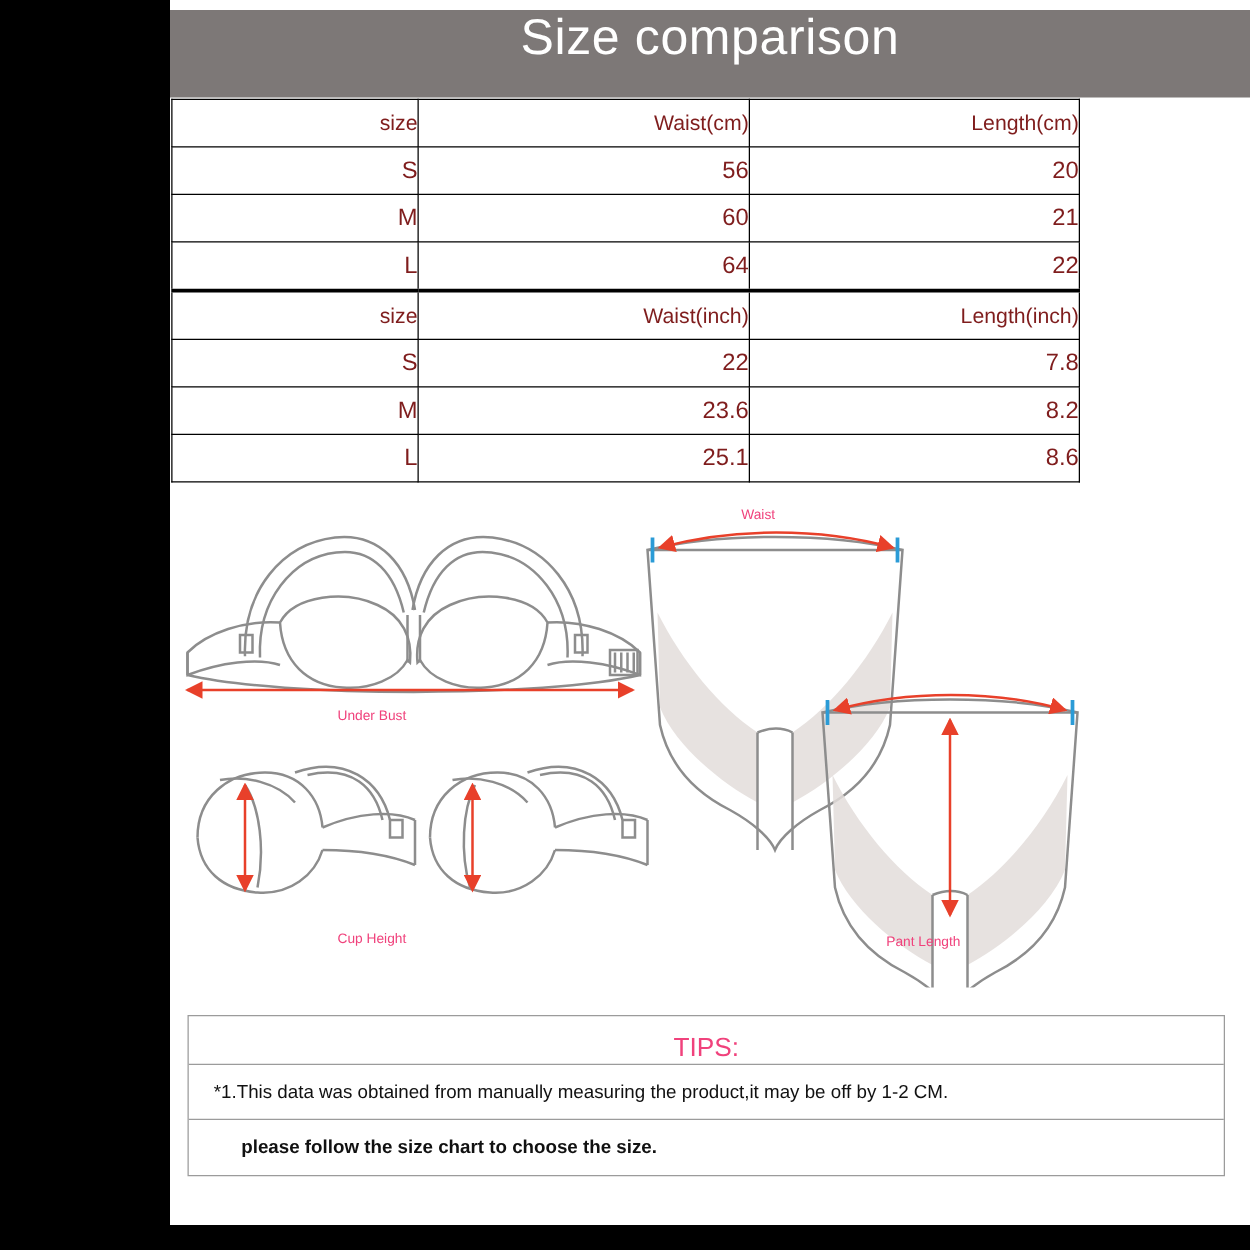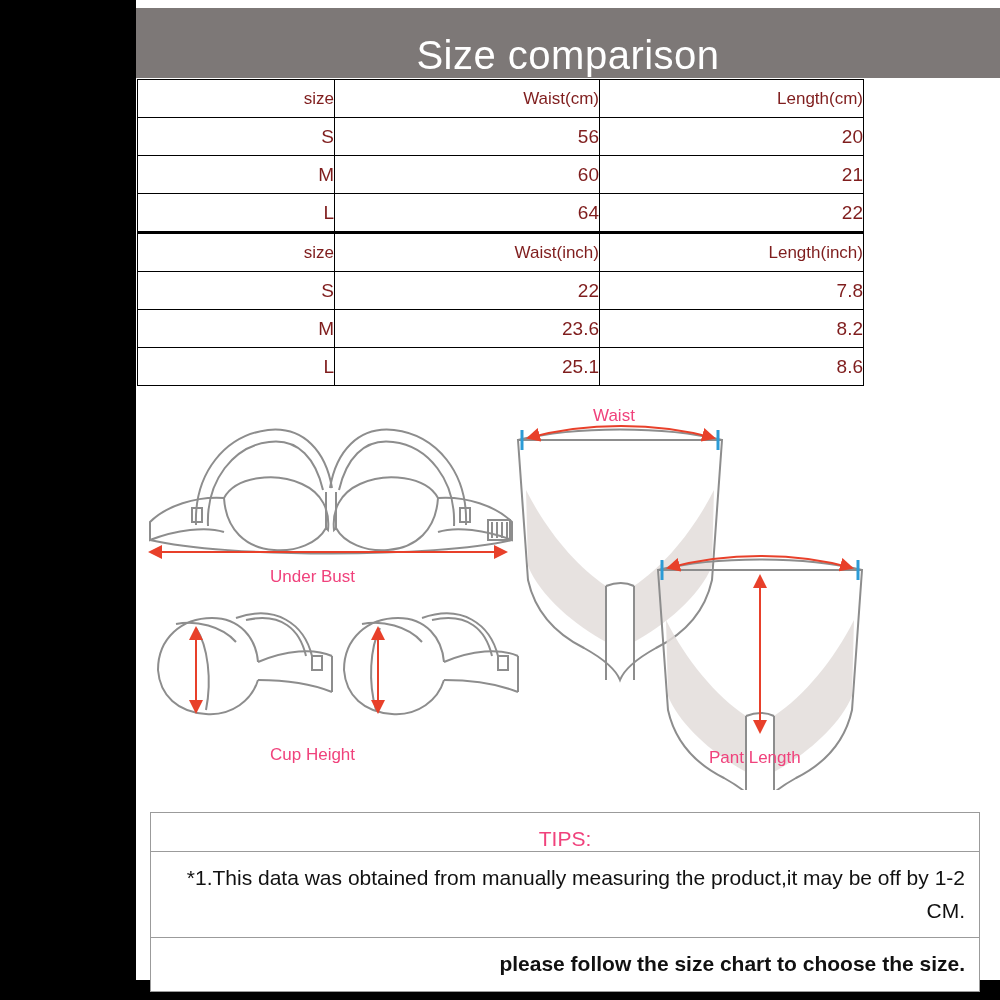--- a/index.html
+++ b/index.html
@@ -30,21 +30,21 @@
   }
   
   .title-bar {
     position: absolute;
     left: 0px;
     top: 8px;
     width: 864px;
     height: 70px;
     background: #7d7877;
     display: flex;
-    align-items: flex-end;
+    align-items: flex-start;
     justify-content: center;
   }
   .title-bar .title-text {
     color: #ffffff;
     font-size: 40px;
     letter-spacing: 0.5px;
     font-weight: 400;
   }
 
   
@@ -85,21 +85,21 @@
   .illus {
     position: absolute;
     left: 0;
     top: 380px;
     width: 864px;
     height: 410px;
   }
   .label {
     position: absolute;
     color: #f0427c;
-    font-size: 17px;
+    font-size: 11px;
     white-space: nowrap;
   }
 
   
   .tips {
     position: absolute;
     left: 14px;
     top: 812px;
     width: 830px;
     border: 1px solid #9b9b9b;
@@ -112,25 +112,24 @@
     align-items: flex-end;
     justify-content: center;
     border-bottom: 1px solid #9b9b9b;
   }
   .tips .tips-head span {
     color: #f0427c;
     font-size: 21px;
   }
   .tips .tips-row {
     padding: 10px 14px 10px 20px;
-    font-size: 21px;
+    font-size: 15px;
     color: #111;
     border-bottom: 1px solid #9b9b9b;
     line-height: 1.55;
-    text-align: right;
   }
   .tips .tips-row:last-child { border-bottom: none; }
   .tips .tips-row .indent { display: block; padding-left: 22px; font-weight: bold; }
 </style>
 </head>
 <body>
 
 <div id="page">
   <div id="sheet">
 

